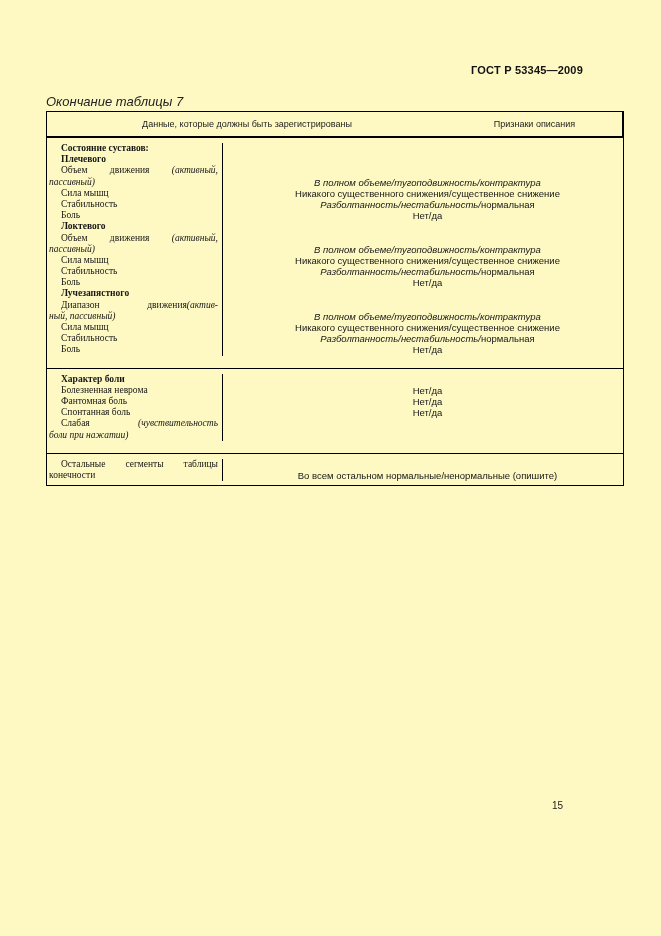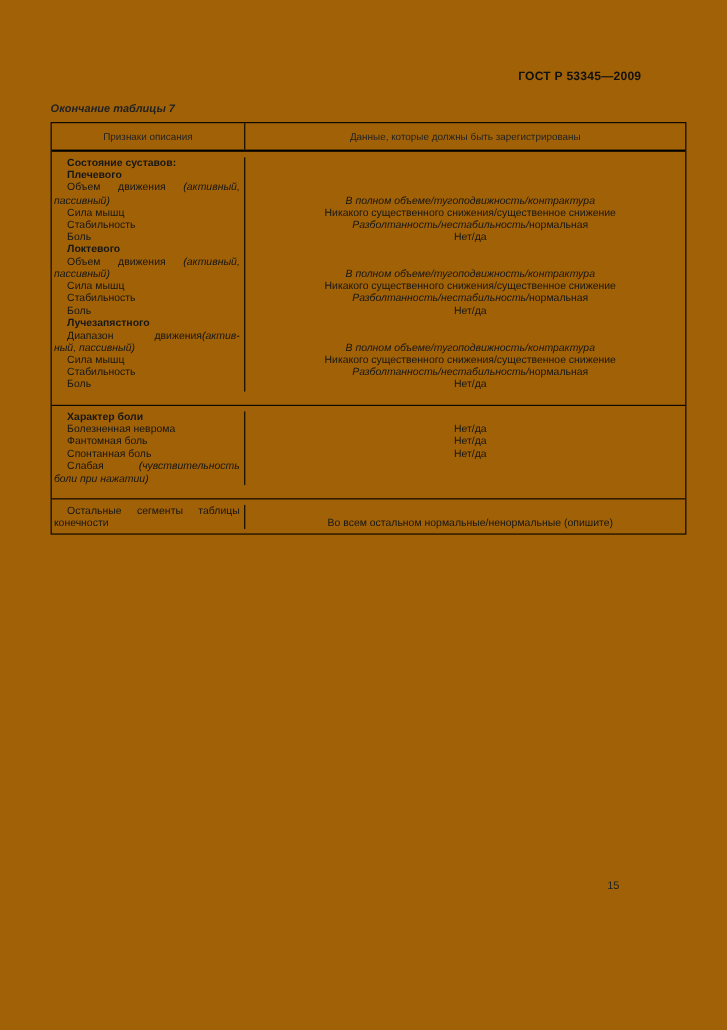--- a/index.html
+++ b/index.html
@@ -1,52 +1,53 @@
 <!DOCTYPE html>
 <html><head>
 <meta charset="utf-8">
 <style>
   html,body { margin:0; padding:0; background:#888; }
   .page {
     position:relative;
     width:661px; height:936px;
     margin:0 auto;
-    background:#a16207;
+    background:#fef9c3;
     font-family:"Liberation Sans", sans-serif;
     color:#161616;
     overflow:hidden;
   }
   .doc-number {
     position:absolute; top:64px; left:0; width:583px;
     text-align:right;
     font-weight:bold; font-size:11px; letter-spacing:0.2px;
     color:#111;
   }
   .table-caption {
     position:absolute; top:94px; left:46px;
-    font-style:italic; font-size:10px; color:#222;font-weight:bold;
+    font-style:italic; font-size:13px; color:#222;
   }
   .gost-table {
     position:absolute; top:111px; left:46px; width:578px;
     border:1.7px solid #000;
     box-sizing:border-box;
   }
   .thead { display:flex; border-bottom:2.2px solid #000; height:24px; }
   .th-cell {
     display:flex; align-items:center; justify-content:center;
     font-size:9px; color:#222; text-align:center;
   }
   .th-left { width:176px; border-right:1.3px solid #000; box-sizing:border-box; }
   .th-right { flex:1; }
   .table-section { display:flex; padding:5px 0 4px 0; }
   .table-section + .table-section { border-top:1.6px solid #000;margin-top:8px; }
   .sec-left {
     width:176px; box-sizing:border-box;
     border-right:1.3px solid #000;
     padding:0 4px 0 2px;
+    font-family:Liberation Serif, serif;
   }
   .sec-right { flex:1; padding:0 6px 0 15px; box-sizing:border-box;text-align:center; }
   .ln {
     height:11.2px; line-height:11.2px;
     font-size:9.5px; white-space:nowrap;
   }
   .ln.ind { text-indent:12px; }
   .ln.just {
     white-space:normal;
     text-align:justify;
@@ -62,22 +63,22 @@
 </style>
 </head>
 <body>
 
 <div class="page">
   <div class="doc-number">ГОСТ Р 53345—2009</div>
   <div class="table-caption">Окончание таблицы 7</div>
 
   <div class="gost-table">
     <div class="thead">
+      <div class="th-cell th-right">Данные, которые должны быть зарегистрированы</div>
       <div class="th-cell th-left">Признаки описания</div>
-      <div class="th-cell th-right">Данные, которые должны быть зарегистрированы</div>
     </div>
     <div>
         <div class="table-section">
           <div class="sec-left">
             <div class="ln ind"><span class="b">Состояние суставов:</span></div>
             <div class="ln ind"><span class="b">Плечевого</span></div>
             <div class="ln ind just"><span class="n">Объем движения </span><span class="i">(активный,</span></div>
             <div class="ln"><span class="i">пассивный)</span></div>
             <div class="ln ind"><span class="n">Сила мышц</span></div>
             <div class="ln ind"><span class="n">Стабильность</span></div>

